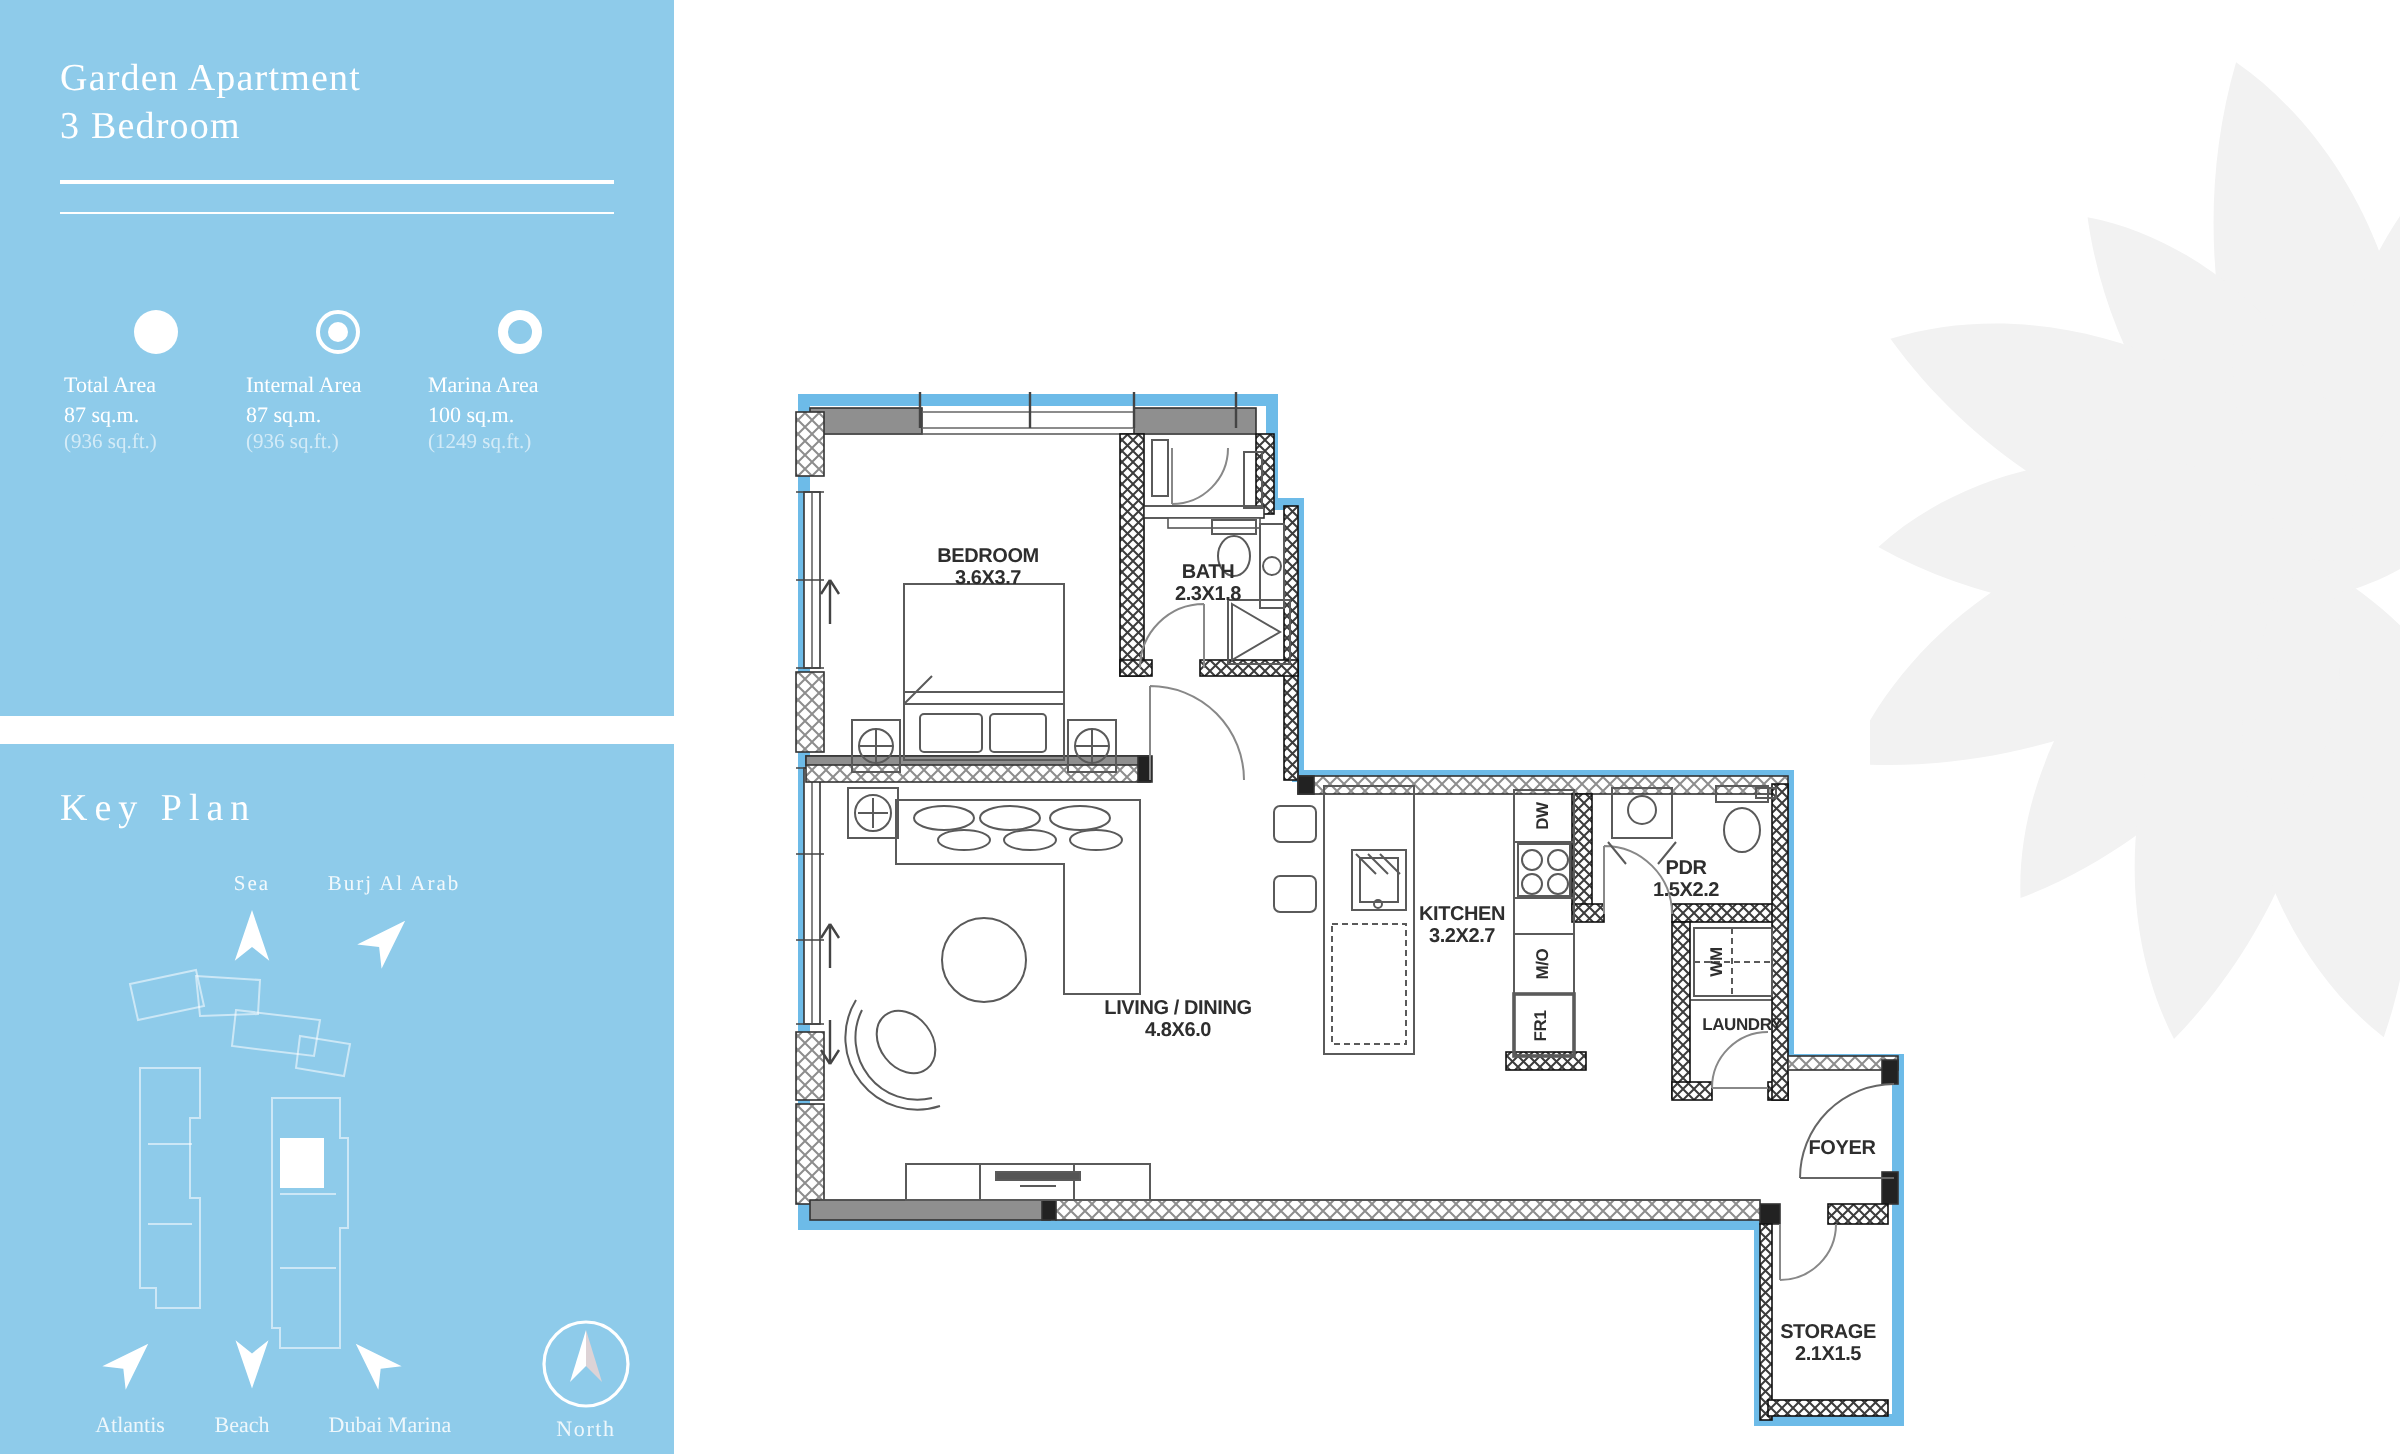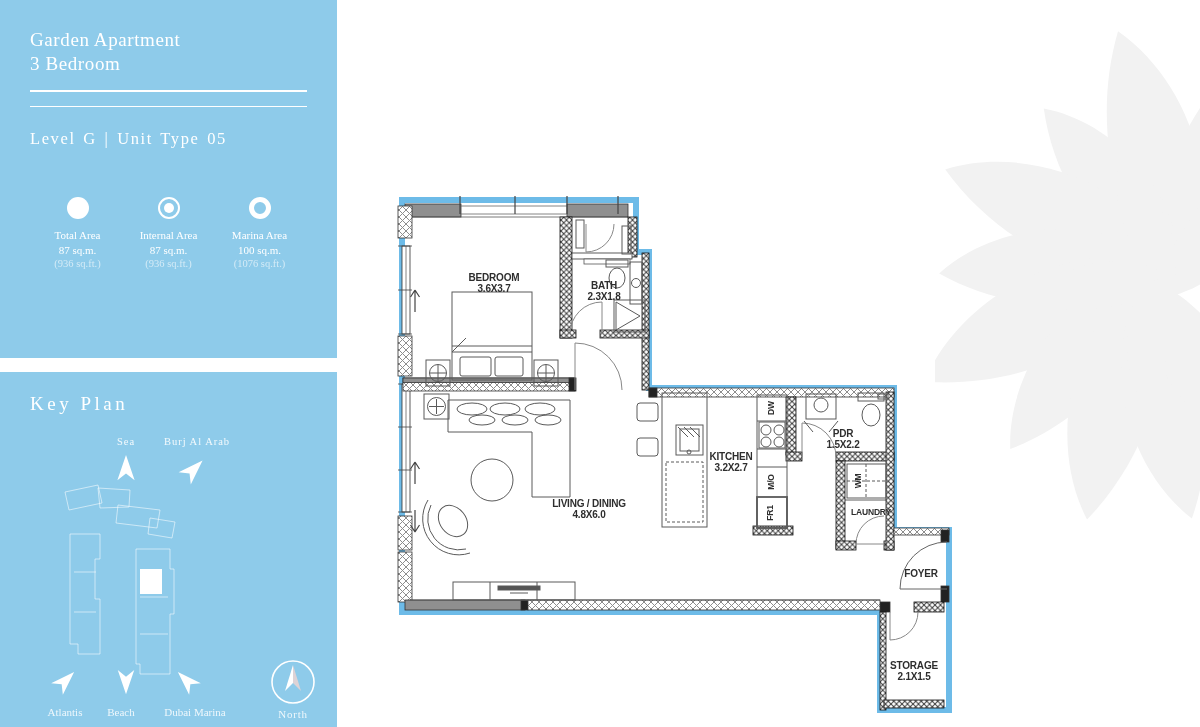--- a/index.html
+++ b/index.html
@@ -11,21 +11,21 @@
   .panel{position:absolute;left:0;width:337px;background:#8ecbea;color:#fff;}
   #panel-top{top:0;height:358px;}
   #panel-bottom{top:372px;height:404px;}
   .panel-inner{padding:28px 30px 0 30px;}
   .title-line{font-size:19px;line-height:24px;letter-spacing:.6px;font-weight:400;}
   .rule{height:1.5px;background:#fff;margin:14px 0 0 0;width:277px;border:none;}
   .wing{font-size:22px;letter-spacing:.8px;margin-top:18px;}
   .level{font-size:16.5px;letter-spacing:1.6px;word-spacing:2px;margin-top:22px;}
   
   .areas{display:flex;justify-content:space-between;margin-top:48px;padding:0 2px;}
-  .area-item{width:104px;text-align:center;}
+  .area-item{width:104px;}
   .area-icon{width:22px;height:22px;border-radius:50%;margin:0 auto 9px auto;box-sizing:border-box;position:relative;}
   .icon-filled{background:#fff;}
   .icon-dotring{border:2.5px solid #fff;}
   .icon-dotring::after{content:"";position:absolute;left:50%;top:50%;width:10px;height:10px;margin:-5px 0 0 -5px;border-radius:50%;background:#fff;}
   .icon-ring{border:5px solid #fff;}
   .area-label,.area-metric{font-size:11px;line-height:14.5px;}
   .area-imperial{font-size:10.5px;line-height:14px;color:rgba(255,255,255,.62);}
   
   #floor-plan-svg{position:absolute;left:385px;top:185px;}
   text.plan-label{font-family:"Liberation Sans",sans-serif;font-weight:700;fill:#2e2e2e;letter-spacing:-.2px;}
@@ -59,40 +59,39 @@
     <use href="#petal" transform="translate(1163,285) rotate(-170) scale(1.1)"></use>
   </g>
 </svg>
 
 <div class="panel" id="panel-top">
   <div class="panel-inner">
     <div class="title-line">Garden Apartment</div>
     <div class="title-line">3 Bedroom</div>
     <div class="rule"></div>
     <div class="rule"></div>
-    <div class="level">Level G | Unit Type 05</div>
 
     <div class="areas">
       <div class="area-item">
         <div class="area-icon icon-filled"></div>
         <div class="area-label">Total Area</div>
         <div class="area-metric">87 sq.m.</div>
         <div class="area-imperial">(936 sq.ft.)</div>
       </div>
       <div class="area-item">
         <div class="area-icon icon-dotring"></div>
         <div class="area-label">Internal Area</div>
         <div class="area-metric">87 sq.m.</div>
         <div class="area-imperial">(936 sq.ft.)</div>
       </div>
       <div class="area-item">
         <div class="area-icon icon-ring"></div>
         <div class="area-label">Marina Area</div>
         <div class="area-metric">100 sq.m.</div>
-        <div class="area-imperial">(1076 sq.ft.)</div>
+        <div class="area-imperial">(1249 sq.ft.)</div>
       </div>
     </div>
   </div>
 </div>
 
 <div class="panel" id="panel-bottom">
   <svg id="keyplan-svg" width="337" height="355" viewBox="0 0 337 355">
     <defs>
       <polygon id="kite" points="0,-13 7.5,9 0,3 -7.5,9"></polygon>
     </defs>

